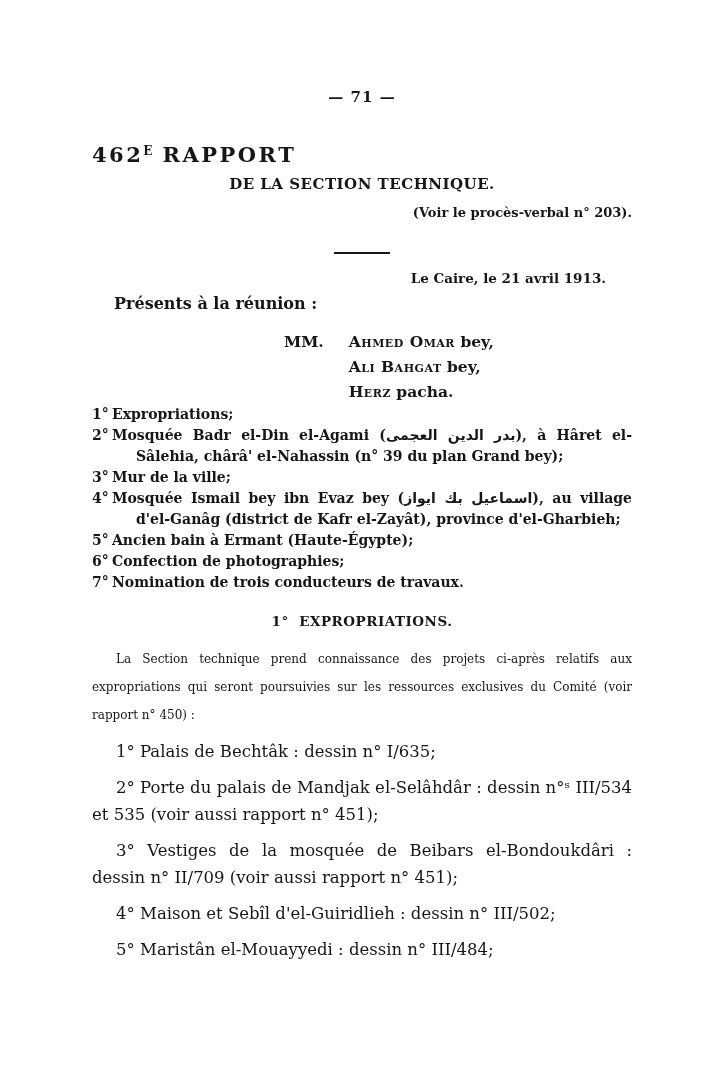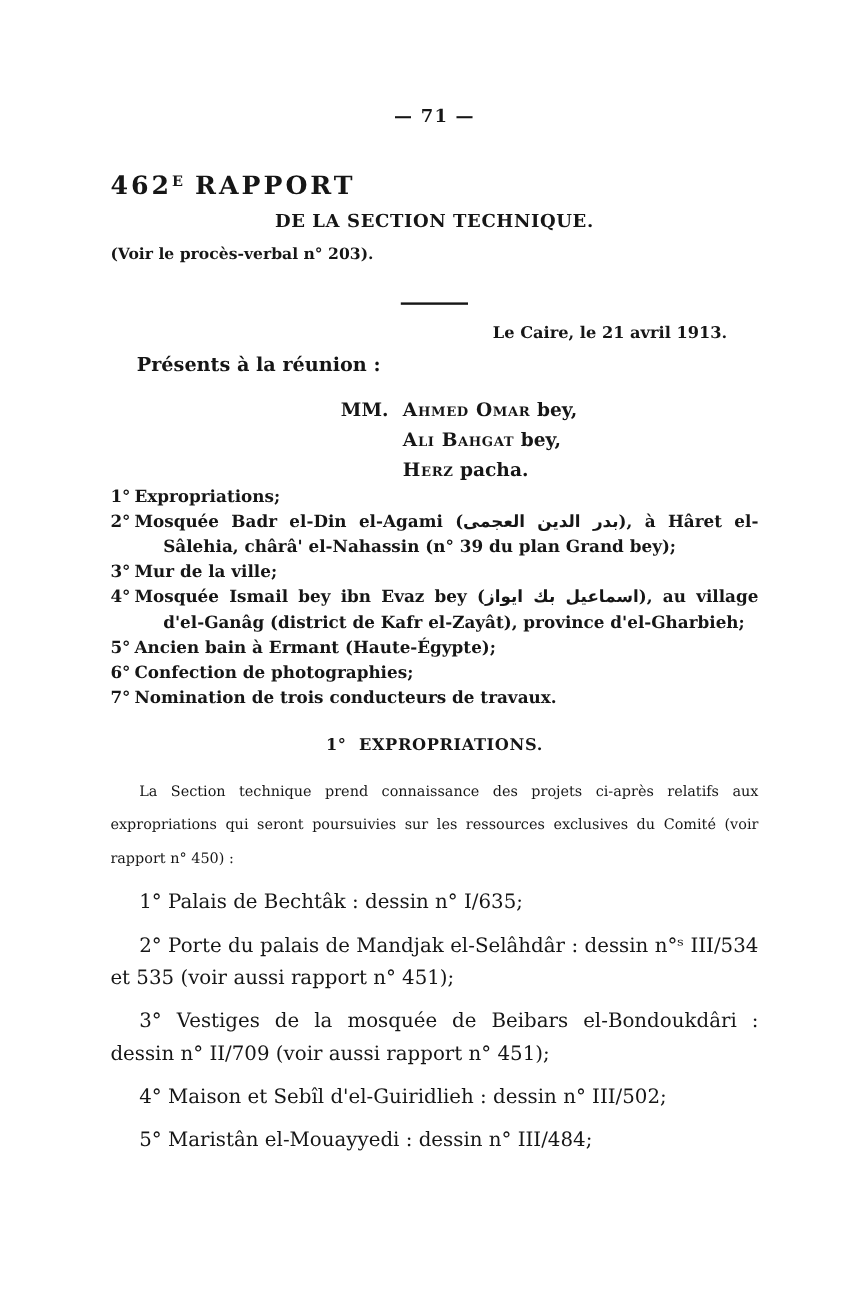--- a/index.html
+++ b/index.html
@@ -29,21 +29,21 @@
   }
   .title sup { font-size: 12px; letter-spacing: 0; margin-right: 10px; vertical-align: 7px; }
   .subtitle {
     text-align: center;
     font-weight: bold;
     font-size: 15px;
     letter-spacing: 0.5px;
     margin-top: 8px;
   }
   .note {
-    text-align: left;
+    text-align: right;
     font-weight: bold;
     font-size: 13px;
     margin-top: 12px;
   }
   .rule {
     width: 56px;
     height: 2px;
     background: #161616;
     margin: 32px auto 0 auto;
   }
@@ -57,21 +57,21 @@
   .presents {
     font-weight: bold;
     font-size: 16px;
     margin-top: 8px;
     text-indent: 22px;
   }
   .attendees {
     margin-top: 16px;
     margin-left: 192px;
     display: flex;
-    gap: 12px;
+    gap: 25px;
     font-weight: bold;
     font-size: 15.5px;
   }
   .attendees .prefix { line-height: 25px; }
   .attendees .names div { line-height: 25px; }
   .sc { font-variant: small-caps; letter-spacing: 0.5px; }
   .sommaire-heading {
     text-align: center;
     font-weight: bold;
     font-size: 15px;

